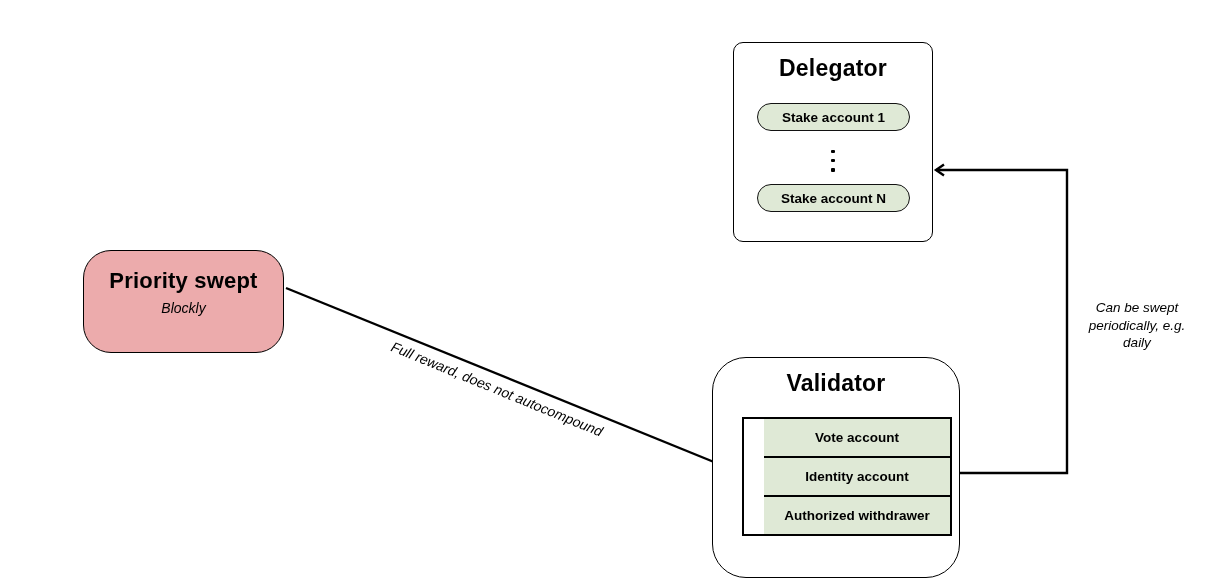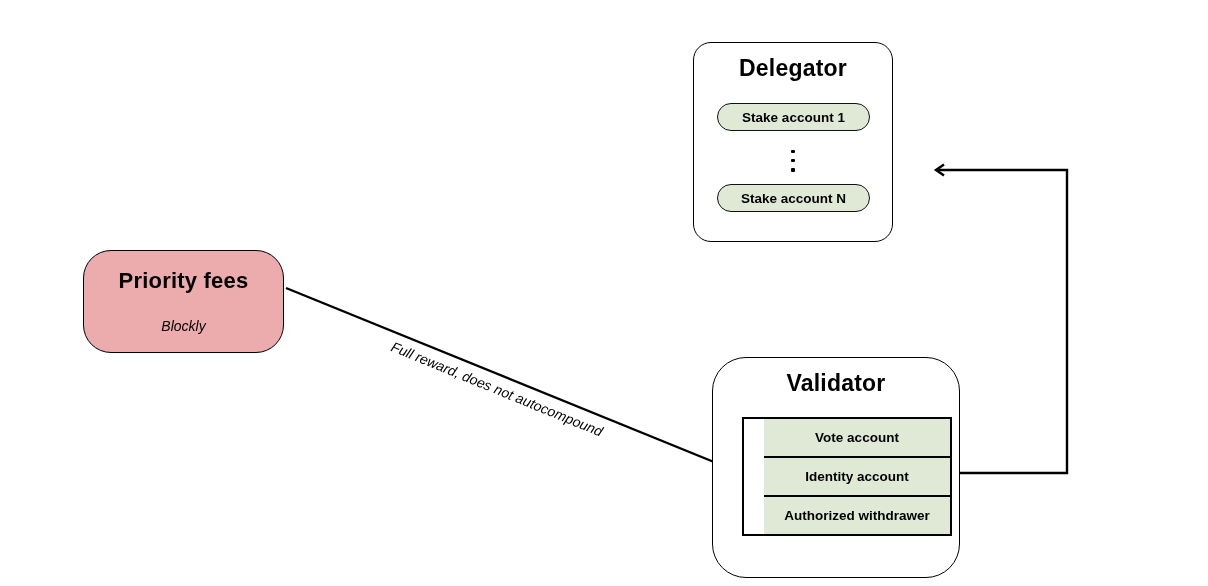--- a/index.html
+++ b/index.html
@@ -22,21 +22,21 @@
     box-sizing: border-box;
   }
   .node-title {
     font-weight: bold;
     text-align: center;
     font-size: 23px;
     letter-spacing: 0.2px;
   }
 
   
-  .delegator { left: 693px; top: 42px; width: 200px; height: 200px; border-radius: 18px; }
+  .delegator { left: 733px; top: 42px; width: 200px; height: 200px; border-radius: 10px; }
   .delegator .node-title { padding-top: 12px; }
   .pill {
     position: absolute;
     left: 23px;
     width: 153px;
     height: 28px;
     background: #dfe9d6;
     border: 1.5px solid #121212;
     border-radius: 19px;
     box-sizing: border-box;
@@ -54,21 +54,21 @@
     display: flex;
     flex-direction: column;
     align-items: center;
     gap: 6px;
   }
   .dot { width: 3.2px; height: 3.2px; background: #000; border-radius: 1px; }
 
   
   .priority { left: 83px; top: 250px; width: 201px; height: 103px; border-radius: 28px; background: #ecabac; }
   .priority .node-title { font-size: 22px; padding-top: 17px; }
-  .priority-sub { text-align: center; font-style: italic; font-size: 14px; margin-top: 24px; }
+  .priority-sub { text-align: center; font-style: italic; font-size: 14px; margin-top: 6px; }
 
   
   .validator { left: 712px; top: 357px; width: 248px; height: 221px; border-radius: 34px; }
   .validator .node-title { padding-top: 12px; }
   .acct-table {
     position: absolute;
     left: 29px; top: 59px;
     width: 186px;
     border: 2px solid #000;
     box-sizing: content-box;
@@ -119,28 +119,29 @@
     <div class="pill pill-1">Stake account 1</div>
     <div class="dots">
       <span class="dot"></span>
       <span class="dot"></span>
       <span class="dot"></span>
     </div>
     <div class="pill pill-n">Stake account N</div>
   </div>
 
   <div class="node priority">
-    <div class="node-title">Priority fees</div>
+    <div class="node-title">Priority swept</div>
     <div class="priority-sub">Blockly</div>
   </div>
 
   <div class="node validator">
     <div class="node-title">Validator</div>
     <div class="acct-table">
       <div class="acct-row">Vote account</div>
       <div class="acct-row">Identity account</div>
       <div class="acct-row">Authorized withdrawer</div>
     </div>
   </div>
 
   <div class="label label-reward">Full reward, does not autocompound</div>
+  <div class="label label-sweep">Can be swept periodically, e.g. daily</div>
 
 </div>
 
 </body></html>

